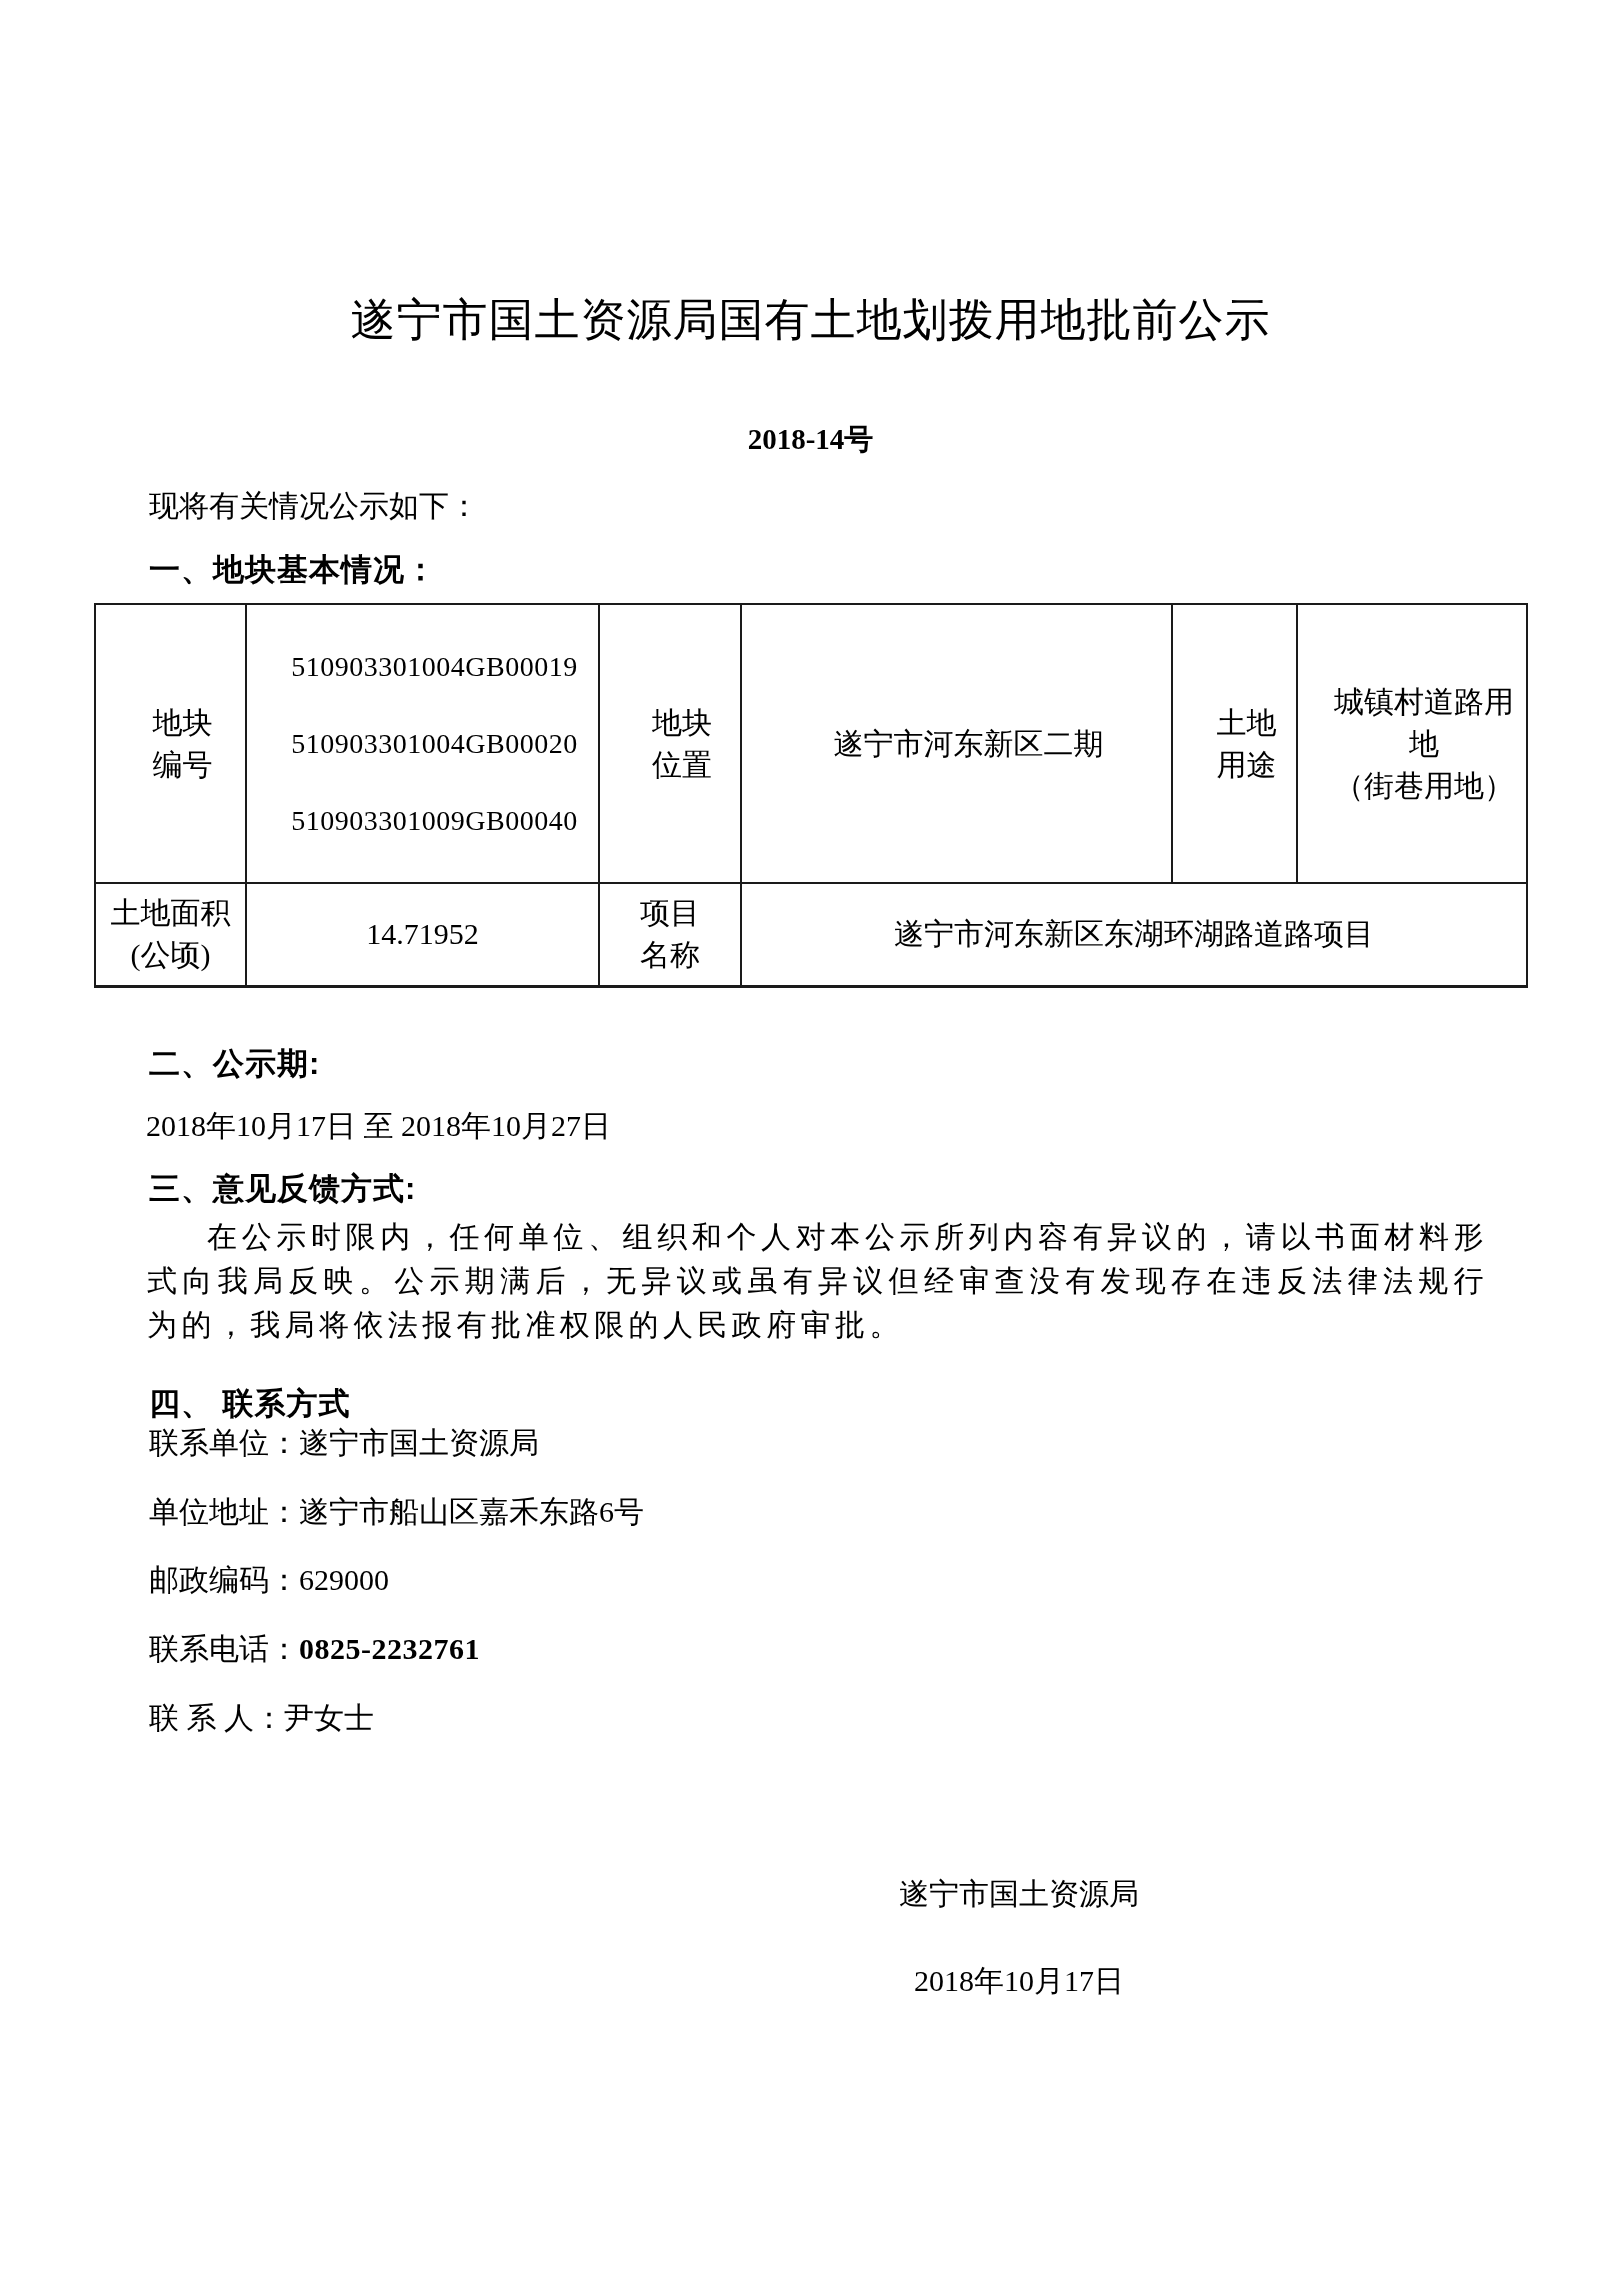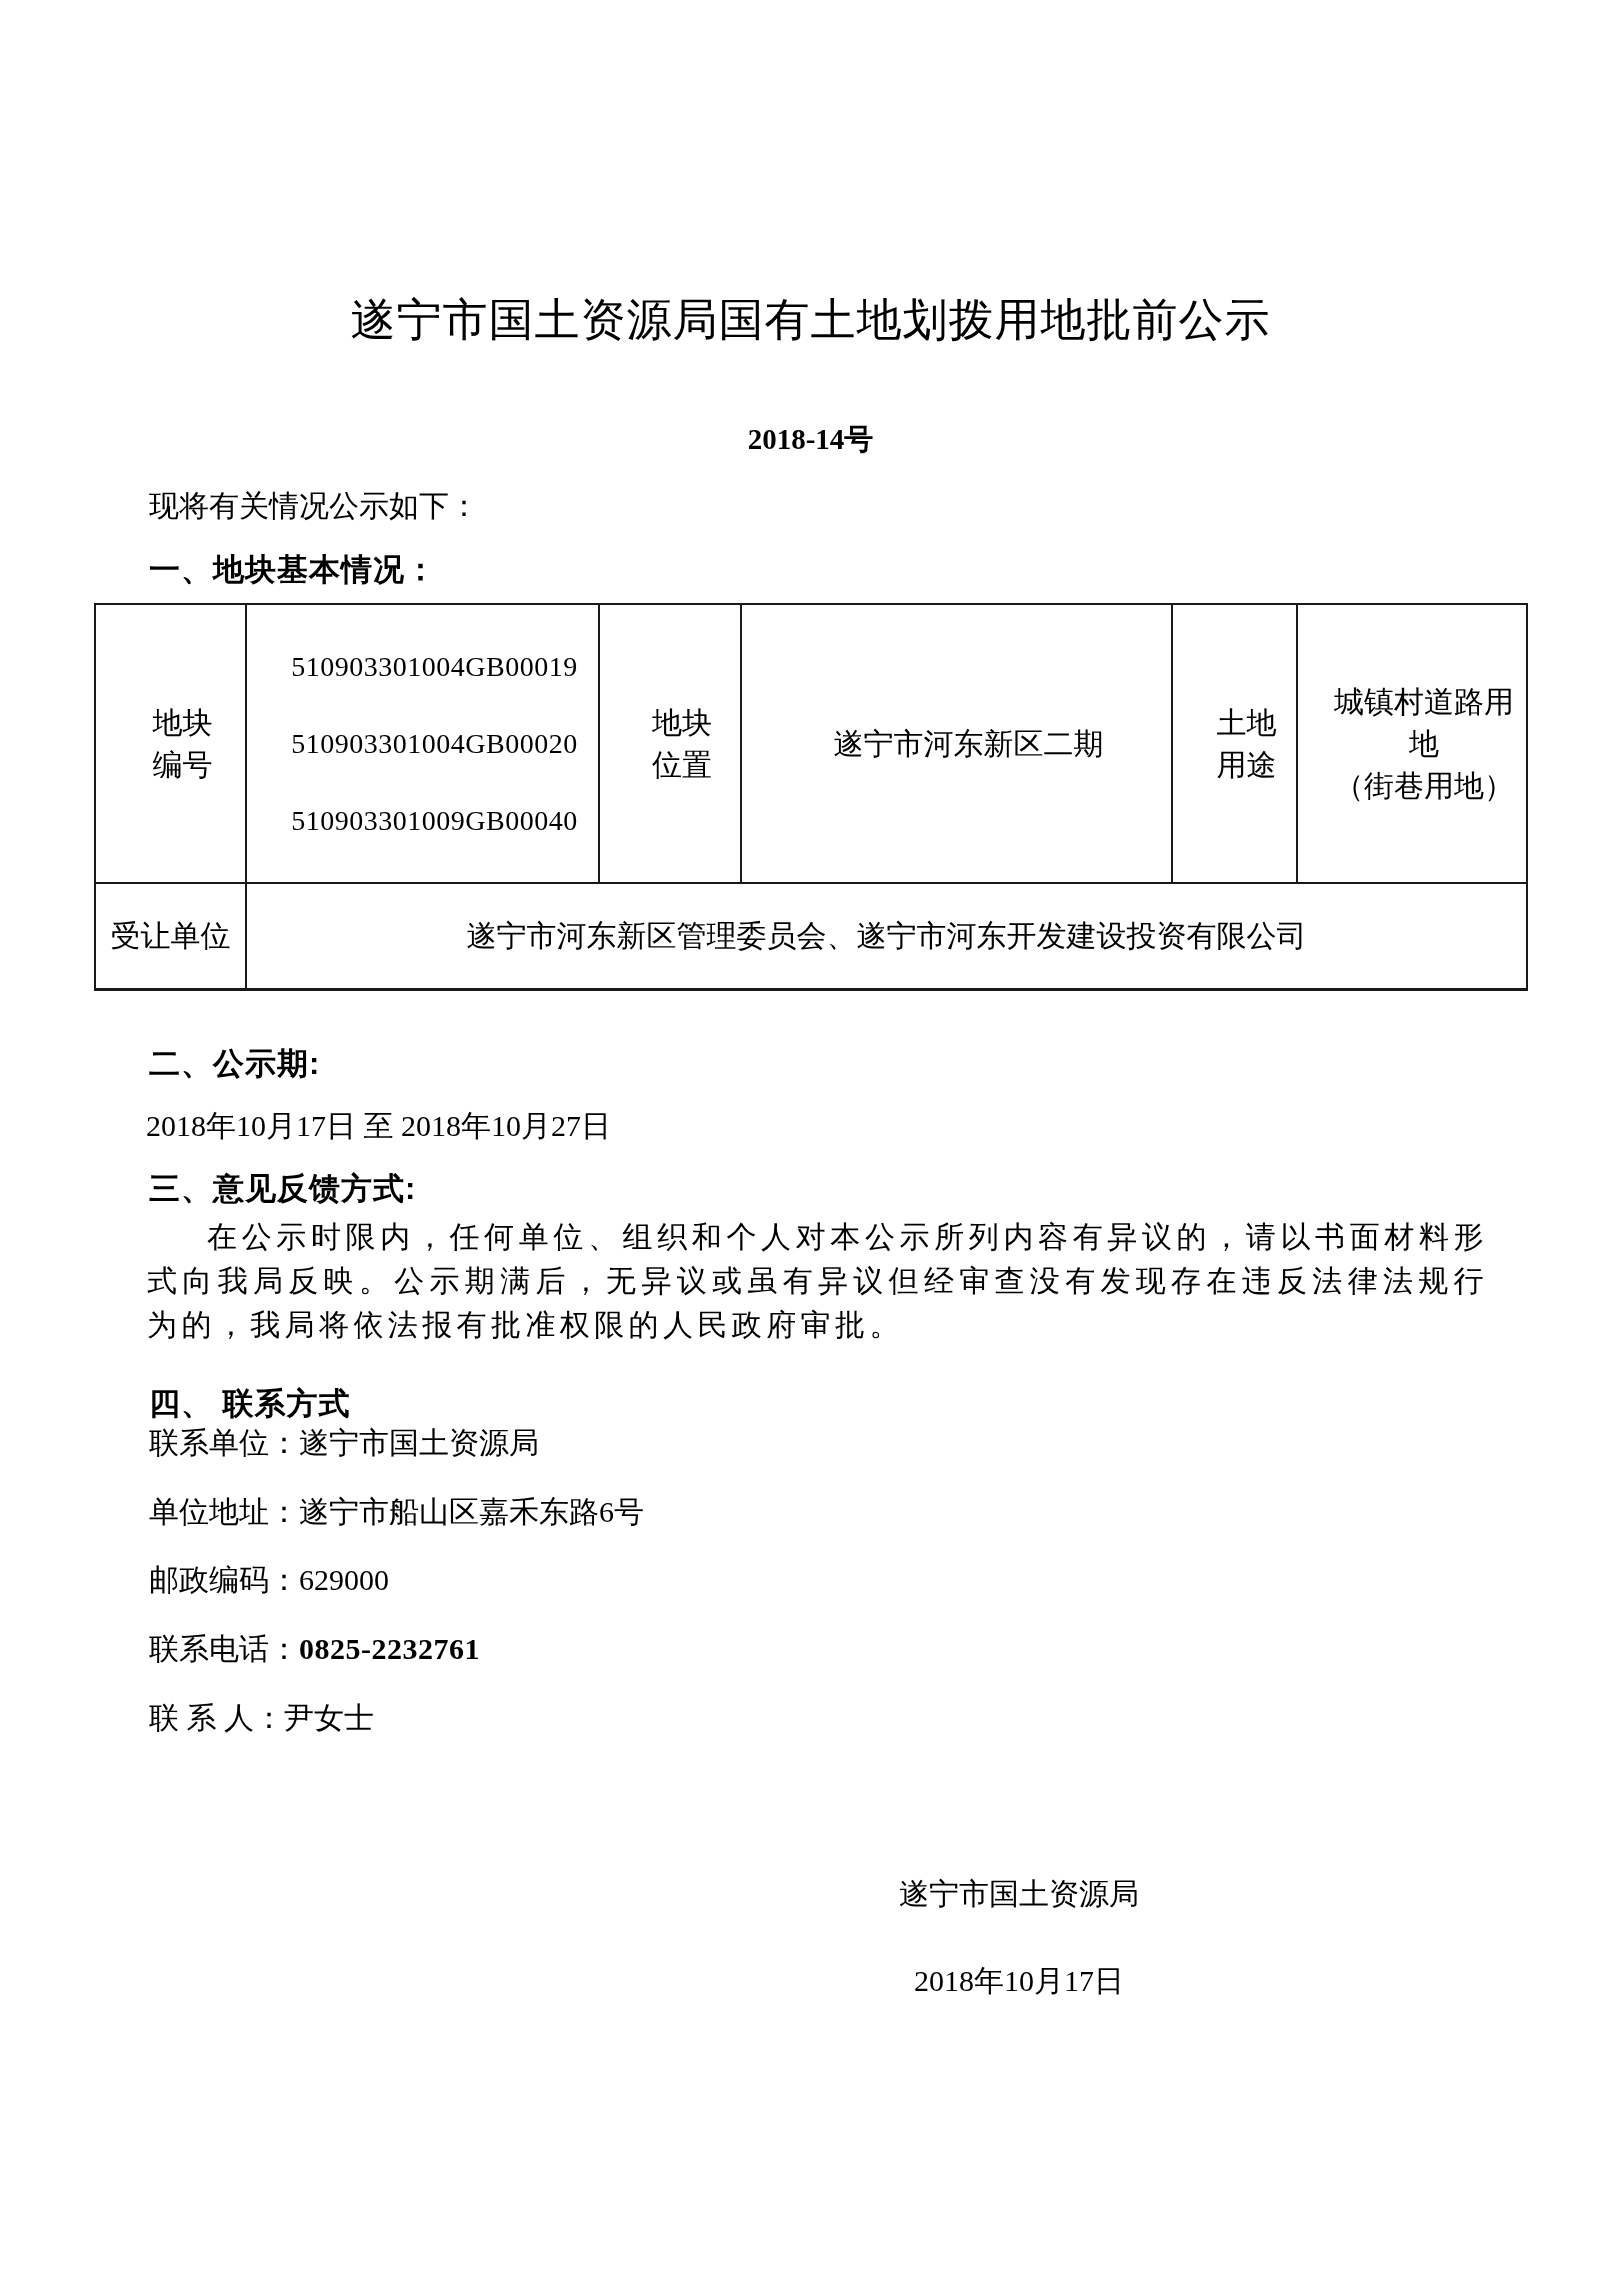--- a/index.html
+++ b/index.html
@@ -124,23 +124,27 @@
         <div>510903301009GB00040</div>
       </td>
       <td>地块
 位置</td>
       <td class="thick">遂宁市河东新区二期</td>
       <td class="thick">土地
 用途</td>
       <td class="thick">城镇村道路用地
 （街巷用地）</td>
     </tr>
-    <tr class="r3">
-      <td>受让单位</td>
-      <td colspan="5">遂宁市河东新区管理委员会、遂宁市河东开发建设投资有限公司</td>
+    <tr class="r2">
+      <td>土地面积
+(公顷)</td>
+      <td>14.71952</td>
+      <td>项目
+名称</td>
+      <td colspan="3">遂宁市河东新区东湖环湖路道路项目</td>
     </tr>
   </tbody>
     </table>
 
   <div class="abs sec-heading h2">二、公示期:</div>
 
   <div class="abs period-line">2018年10月17日 至 2018年10月27日</div>
 
   <div class="abs sec-heading h3">三、意见反馈方式:</div>
 

